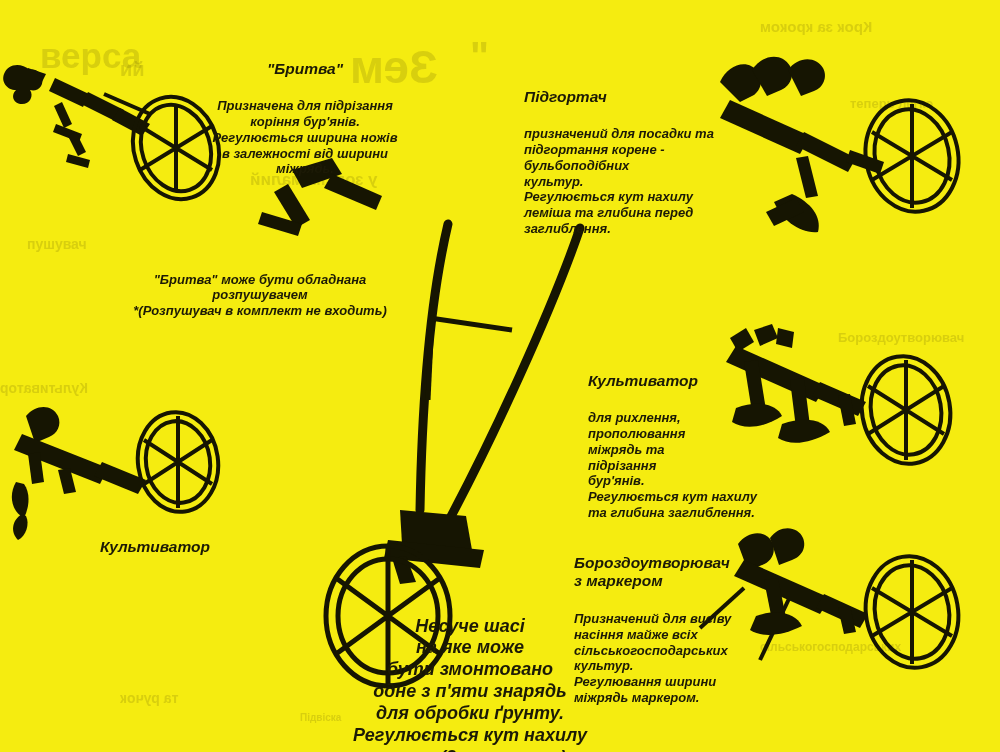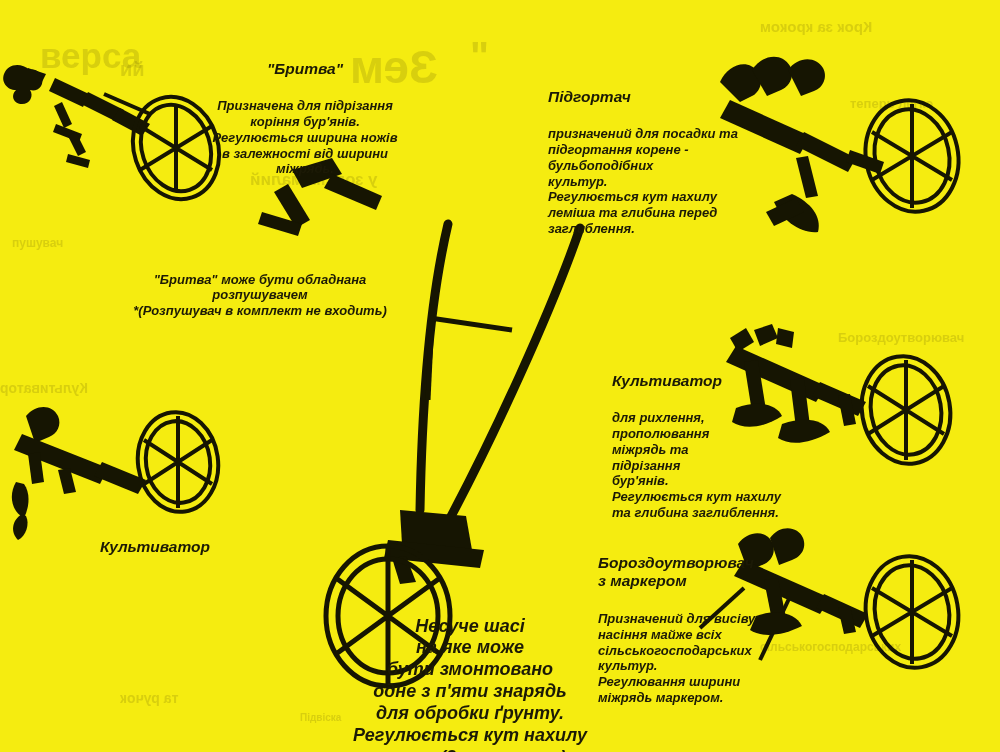--- a/index.html
+++ b/index.html
@@ -42,21 +42,21 @@
     font-weight: bold;
     display: block;
   }
   .cap .bd {
     font-size: 13px;
     font-style: italic;
     font-weight: bold;
     display: block;
   }
   .ctr { text-align: center; }
-  .lft { text-align: left; margin-left: 24px; }
+  .lft { text-align: left; }
 
   svg.art {
     position: absolute;
     overflow: visible;
   }
   .ink { fill: #161502; }
   .ink-s { stroke: #161502; fill: none; }
 </style>
 </head>
 <body>
@@ -64,21 +64,21 @@
 <div id="page" style="background: rgb(245, 236, 16);">
 
   <div id="ghost-layer">
       <div class="ghost flip" style="left: 760px; top: 18px; font-size: 15px;">Крок за кроком</div>
       <div class="ghost" style="left: 40px; top: 36px; font-size: 35px;">верса</div>
       <div class="ghost" style="left: 120px; top: 58px; font-size: 20px;">ий</div>
       <div class="ghost flip" style="left: 350px; top: 40px; font-size: 46px;">Зем</div>
       <div class="ghost" style="left: 470px; top: 34px; font-size: 40px;">"</div>
       <div class="ghost" style="left: 850px; top: 96px; font-size: 13px;">теперь легко</div>
       <div class="ghost flip" style="left: 250px; top: 170px; font-size: 17px;">у зовсім малий</div>
-      <div class="ghost" style="left: 12px; top: 236px; font-size: 12px;">пушувач</div>
+      <div class="ghost" style="left: 0px; top: 236px; font-size: 14px; padding-left: 27px;">пушувач</div>
       <div class="ghost" style="left: 838px; top: 330px; font-size: 13px;">Бороздоутворювач</div>
       <div class="ghost flip" style="left: 0px; top: 380px; font-size: 14px;">Культиватор</div>
       <div class="ghost" style="left: 760px; top: 640px; font-size: 12px;">сільськогосподарських</div>
       <div class="ghost" style="left: 300px; top: 712px; font-size: 10px;">Підвіска</div>
       <div class="ghost flip" style="left: 120px; top: 690px; font-size: 14px;">та ручок</div>
     </div>
 
   <svg class="art" style="left:0px; top:48px;" width="240" height="190" viewBox="0 0 240 190">
     <g class="ink">
       <path d="M55 30 l34 16 -6 13 -34 -16z"></path>

